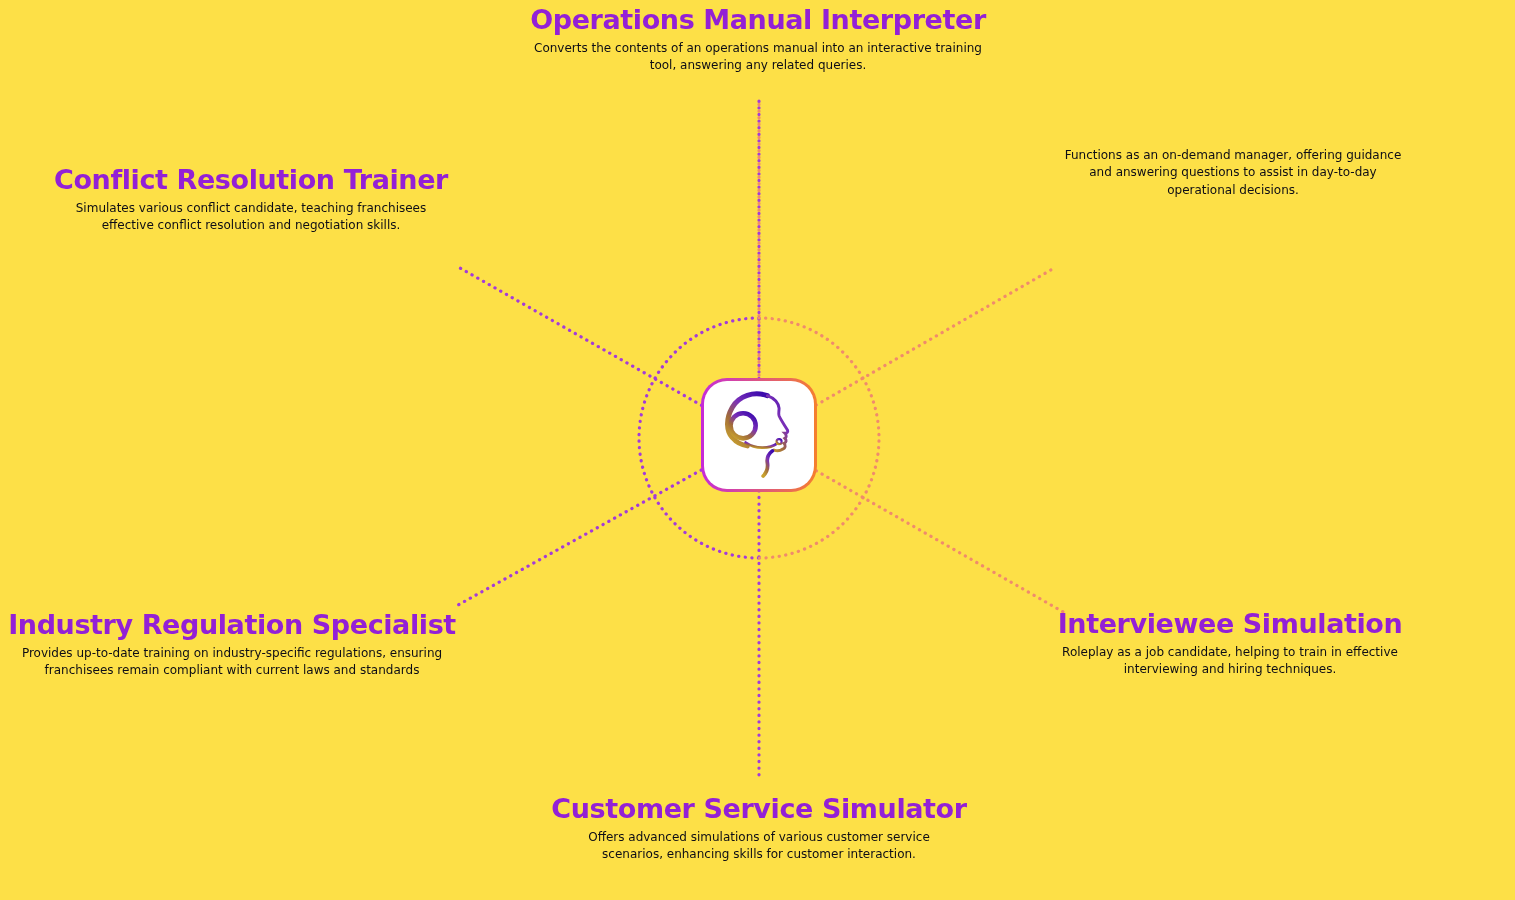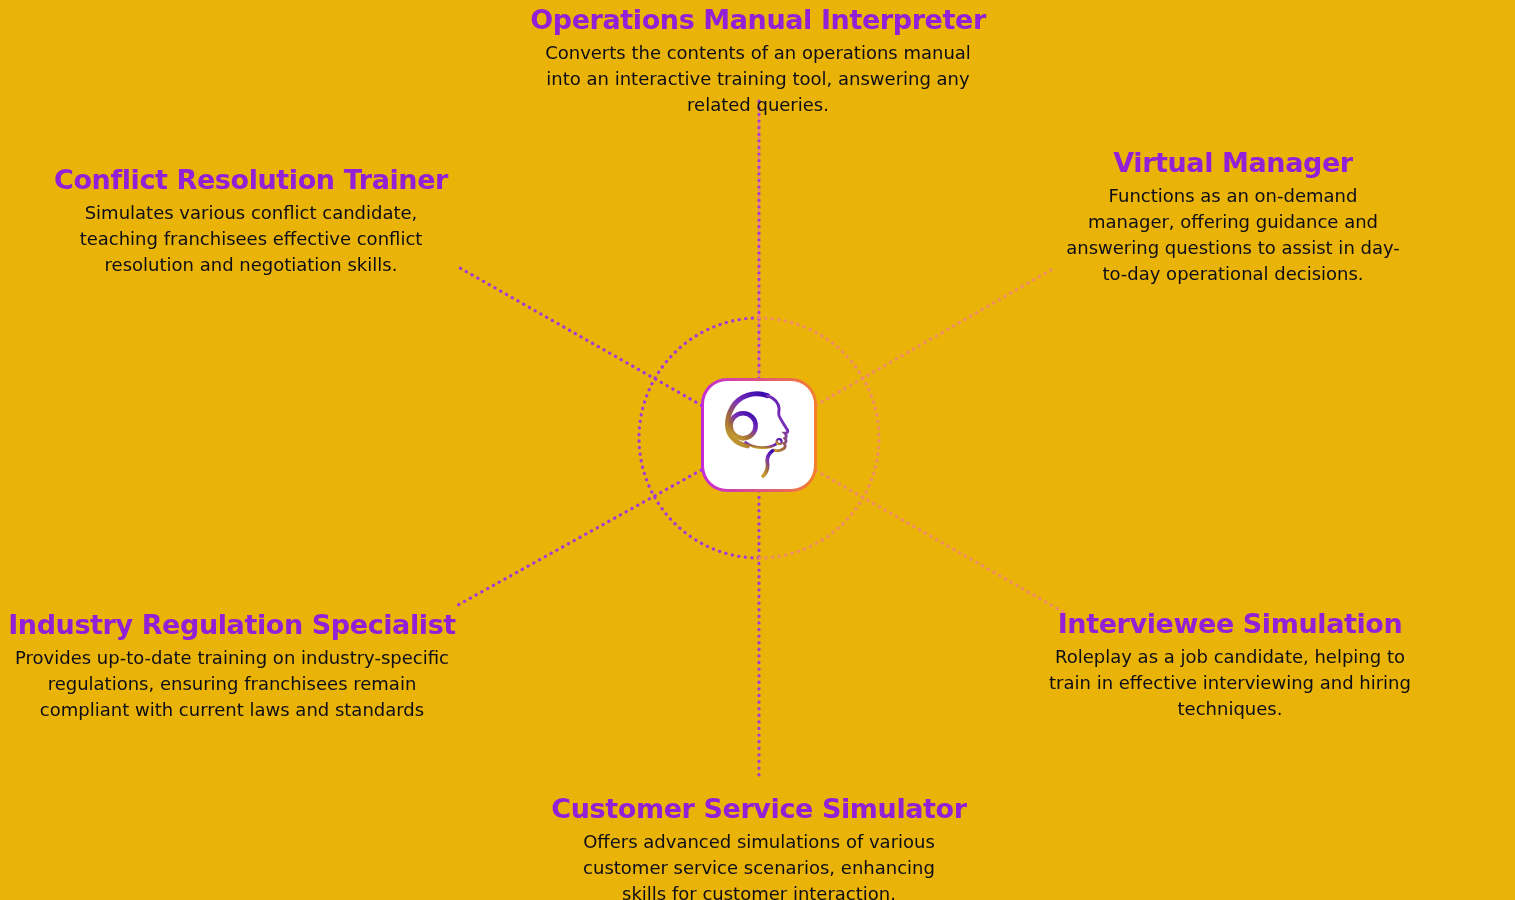--- a/index.html
+++ b/index.html
@@ -1,19 +1,19 @@
 <!DOCTYPE html>
 <html><head>
 <meta charset="utf-8">
 <style>
   html,body{margin:0;padding:0;background:#ffffff;}
   .stage{
     position:relative;
     width:1515px;height:900px;
-    background:#eab308;
+    background:#fde047;
     overflow:hidden;
     font-family:"DejaVu Sans","Liberation Sans",sans-serif;
   }
   .connectors{position:absolute;left:0;top:0;width:1515px;height:900px;}
   .dotline{fill:none;stroke-width:3.2;stroke-linecap:round;stroke-dasharray:0.2 6.4;}
   .ln-purple{stroke:#A43BD9;}
   .ln-salmon{stroke:#F08B6C;}
 
   .hub{
     position:absolute;left:701px;top:378px;width:116px;height:114px;
@@ -28,21 +28,21 @@
   .hub-inner svg{width:84px;height:92px;}
 
   .node{position:absolute;text-align:center;color:#0D0D16;}
   .node h2{
     margin:0 0 5px 0;
     font-size:27px;line-height:1.15;font-weight:700;
     color:#9320D6;letter-spacing:-0.4px;
   }
   .node p{
     margin:0 auto;
-    font-size:18px;line-height:1.45;font-weight:400;
+    font-size:12px;line-height:1.45;font-weight:400;
   }
   .node-top        {left:448px; top:4px;   width:620px;}
   .node-top p      {width:450px;}
   .node-conflict   {left:16px;  top:164px; width:470px;}
   .node-conflict p {width:385px;}
   .node-virtual    {left:1033px;top:147px; width:400px;}
   .node-virtual p  {width:340px;}
   .node-industry   {left:-3px;  top:609px; width:470px;}
   .node-industry p {width:460px;}
   .node-interview  {left:1030px;top:608px; width:400px;}
@@ -104,21 +104,20 @@
     <h2>Operations Manual Interpreter</h2>
     <p>Converts the contents of an operations manual into an interactive training tool, answering any related queries.</p>
   </section>
 
   <section class="node node-conflict">
     <h2>Conflict Resolution Trainer</h2>
     <p>Simulates various conflict candidate, teaching franchisees effective conflict resolution and negotiation skills.</p>
   </section>
 
   <section class="node node-virtual">
-    <h2>Virtual Manager</h2>
     <p>Functions as an on-demand manager, offering guidance and answering questions to assist in day-to-day operational decisions.</p>
   </section>
 
   <section class="node node-industry">
     <h2>Industry Regulation Specialist</h2>
     <p>Provides up-to-date training on industry-specific regulations, ensuring franchisees remain compliant with current laws and standards</p>
   </section>
 
   <section class="node node-customer">
     <h2>Customer Service Simulator</h2>

